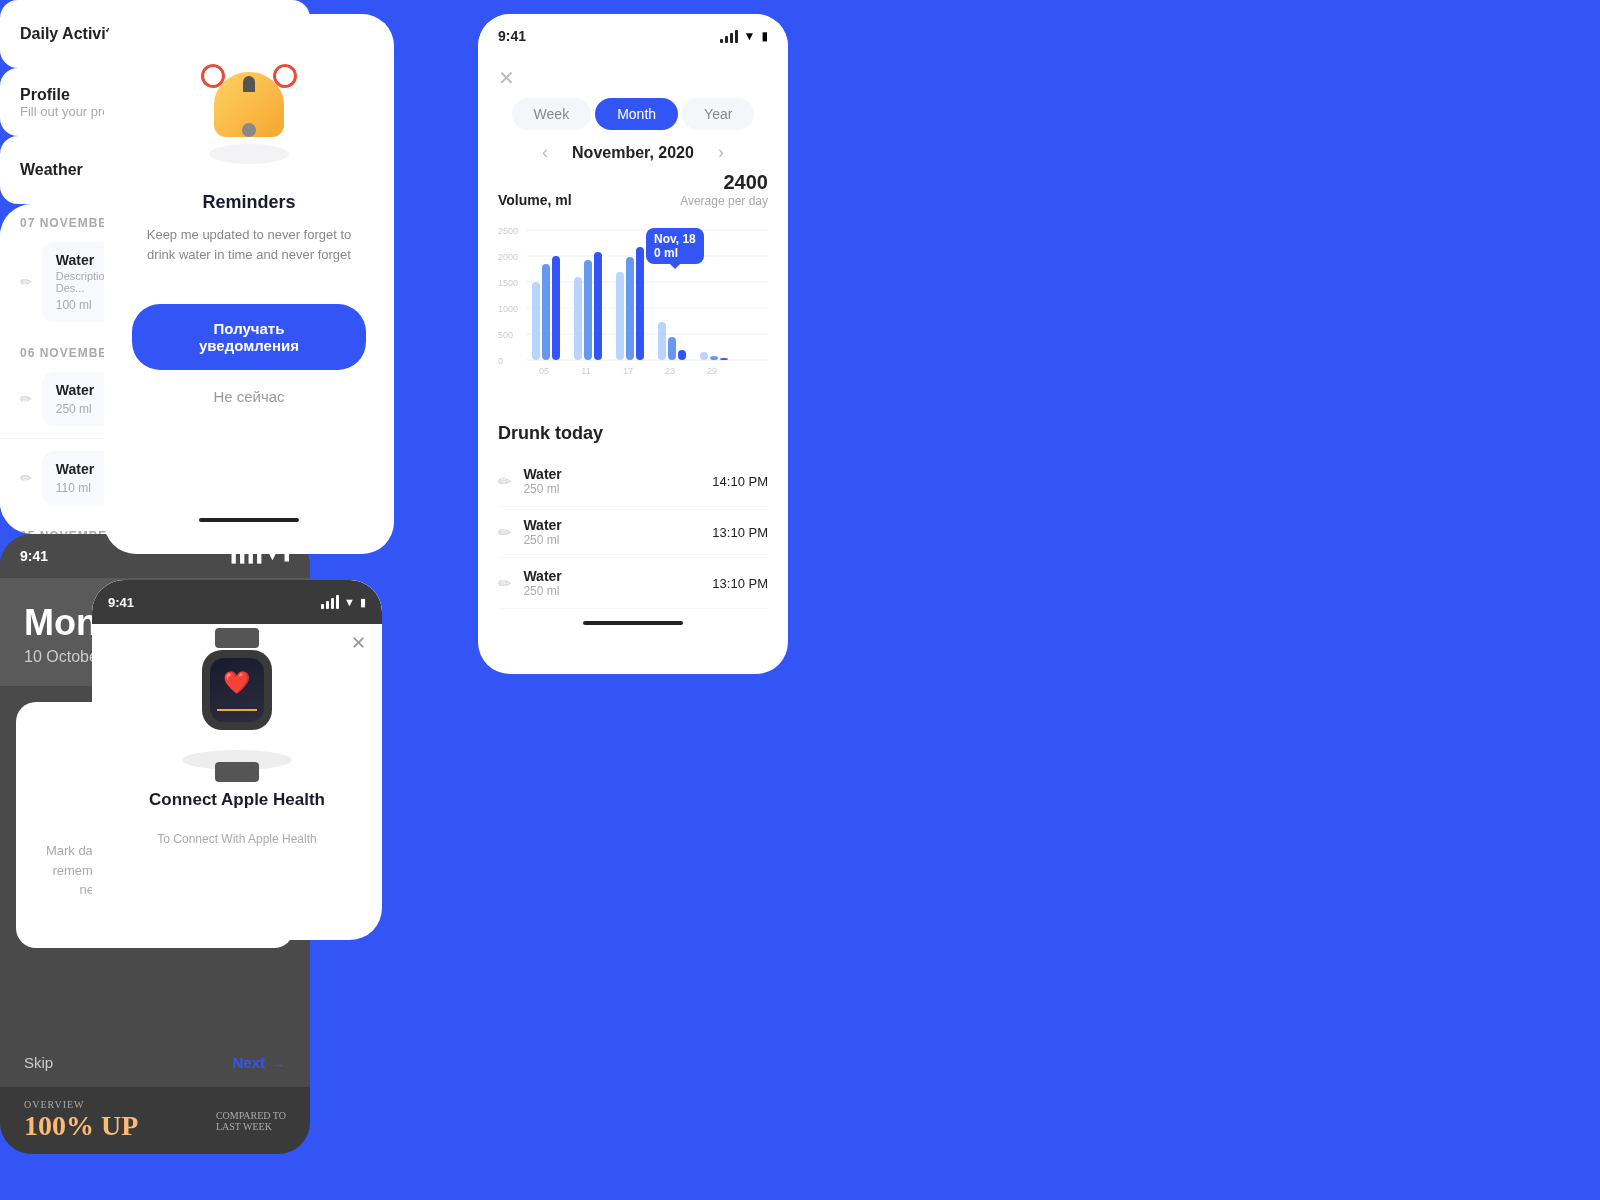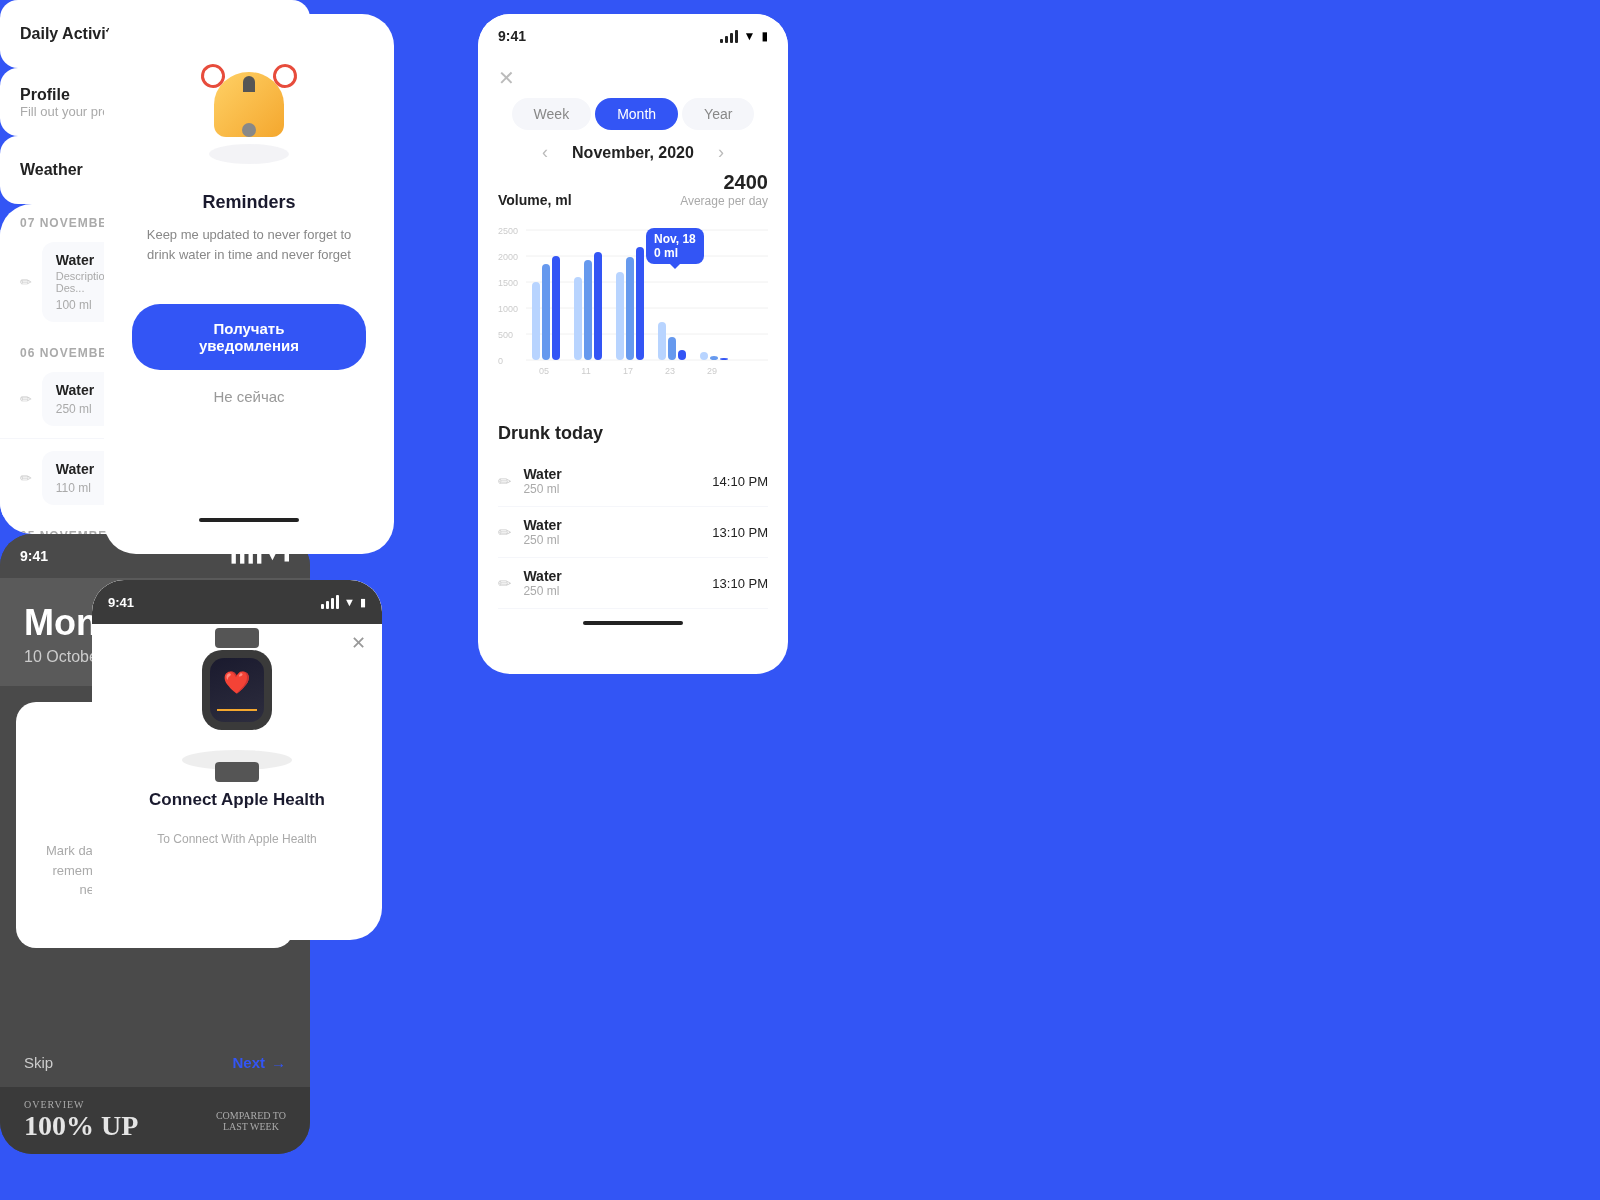--- a/index.html
+++ b/index.html
@@ -686,18 +686,18 @@
     <button class="skip-btn">Skip</button>
     <button class="next-btn">
       <span>Next</span>
       <span>→</span>
     </button>
   </div>
 
   <div class="overview-bar">
     <div>
       <div style="font-size:10px;color:#aaa;letter-spacing:1px">OVERVIEW</div>
-      <div style="font-size:28px;font-weight:800;color:#e5e5e5">100% UP</div>
-    </div>
-    <div style="font-size:10px;color:#aaa;text-align:center;white-space:pre-line">COMPARED TO
+      <div style="font-size:28px;font-weight:800;color:#fdba74">100% UP</div>
+    </div>
+    <div style="font-size:10px;color:#aaa;text-align:left;white-space:pre-line">COMPARED TO
 LAST WEEK</div>
   </div>
 </div>
 
 </body></html>

